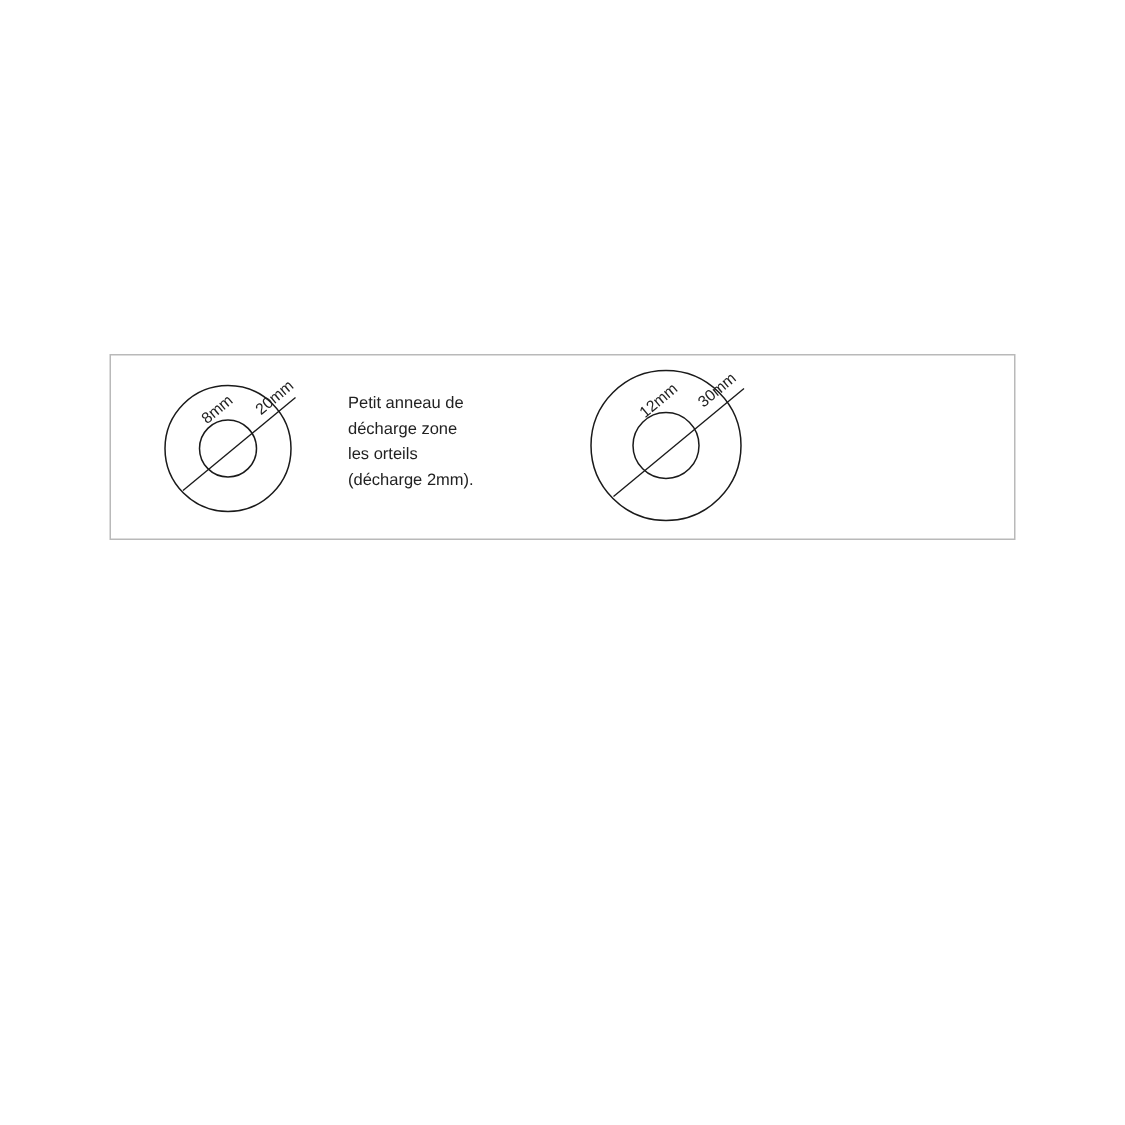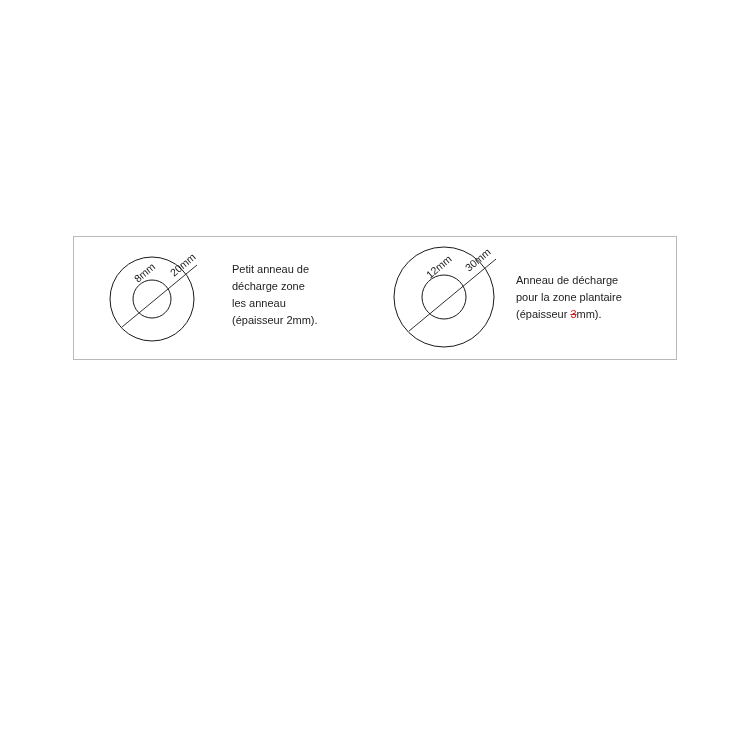--- a/index.html
+++ b/index.html
@@ -89,35 +89,30 @@
         <line x1="20" y1="80" x2="95" y2="18" stroke="#1a1a1a" stroke-width="0.9"></line>
 
         <text x="36" y="36" font-size="10.5" transform="rotate(-40 36 36)">8mm</text>
 
         <text x="72" y="30" font-size="10.5" transform="rotate(-40 72 30)">20mm</text>
       </svg>
     </div>
     <div class="caption" id="caption-toe">
       <span class="line">Petit anneau de</span>
       <span class="line">décharge zone</span>
-      <span class="line">les anneau</span>
-      <span class="line">(épaisseur 2mm).</span>
+      <span class="line">les orteils</span>
+      <span class="line">(décharge 2mm).</span>
     </div>
   </div>
 
   <div class="figure-group" id="group-plantar">
     <div class="svg-holder">
       <svg width="135" height="120" viewBox="0 0 135 120">
         <circle cx="58" cy="58" r="50" fill="none" stroke="#1a1a1a" stroke-width="1"></circle>
         <circle cx="58" cy="58" r="22" fill="none" stroke="#1a1a1a" stroke-width="1"></circle>
         <line x1="23" y1="92" x2="110" y2="20" stroke="#1a1a1a" stroke-width="0.9"></line>
         <text x="44" y="40" font-size="10.5" transform="rotate(-40 44 40)">12mm</text>
         <text x="83" y="33" font-size="10.5" transform="rotate(-40 83 33)">30mm</text>
       </svg>
     </div>
-    <div class="caption" id="caption-plantar">
-      <span class="line">Anneau de décharge</span>
-      <span class="line">pour la zone plantaire</span>
-      <span class="line"><span>(épaisseur </span><span class="strike-red">3</span><span>mm).</span></span>
-    </div>
   </div>
 
 </div>
 
 </body></html>

